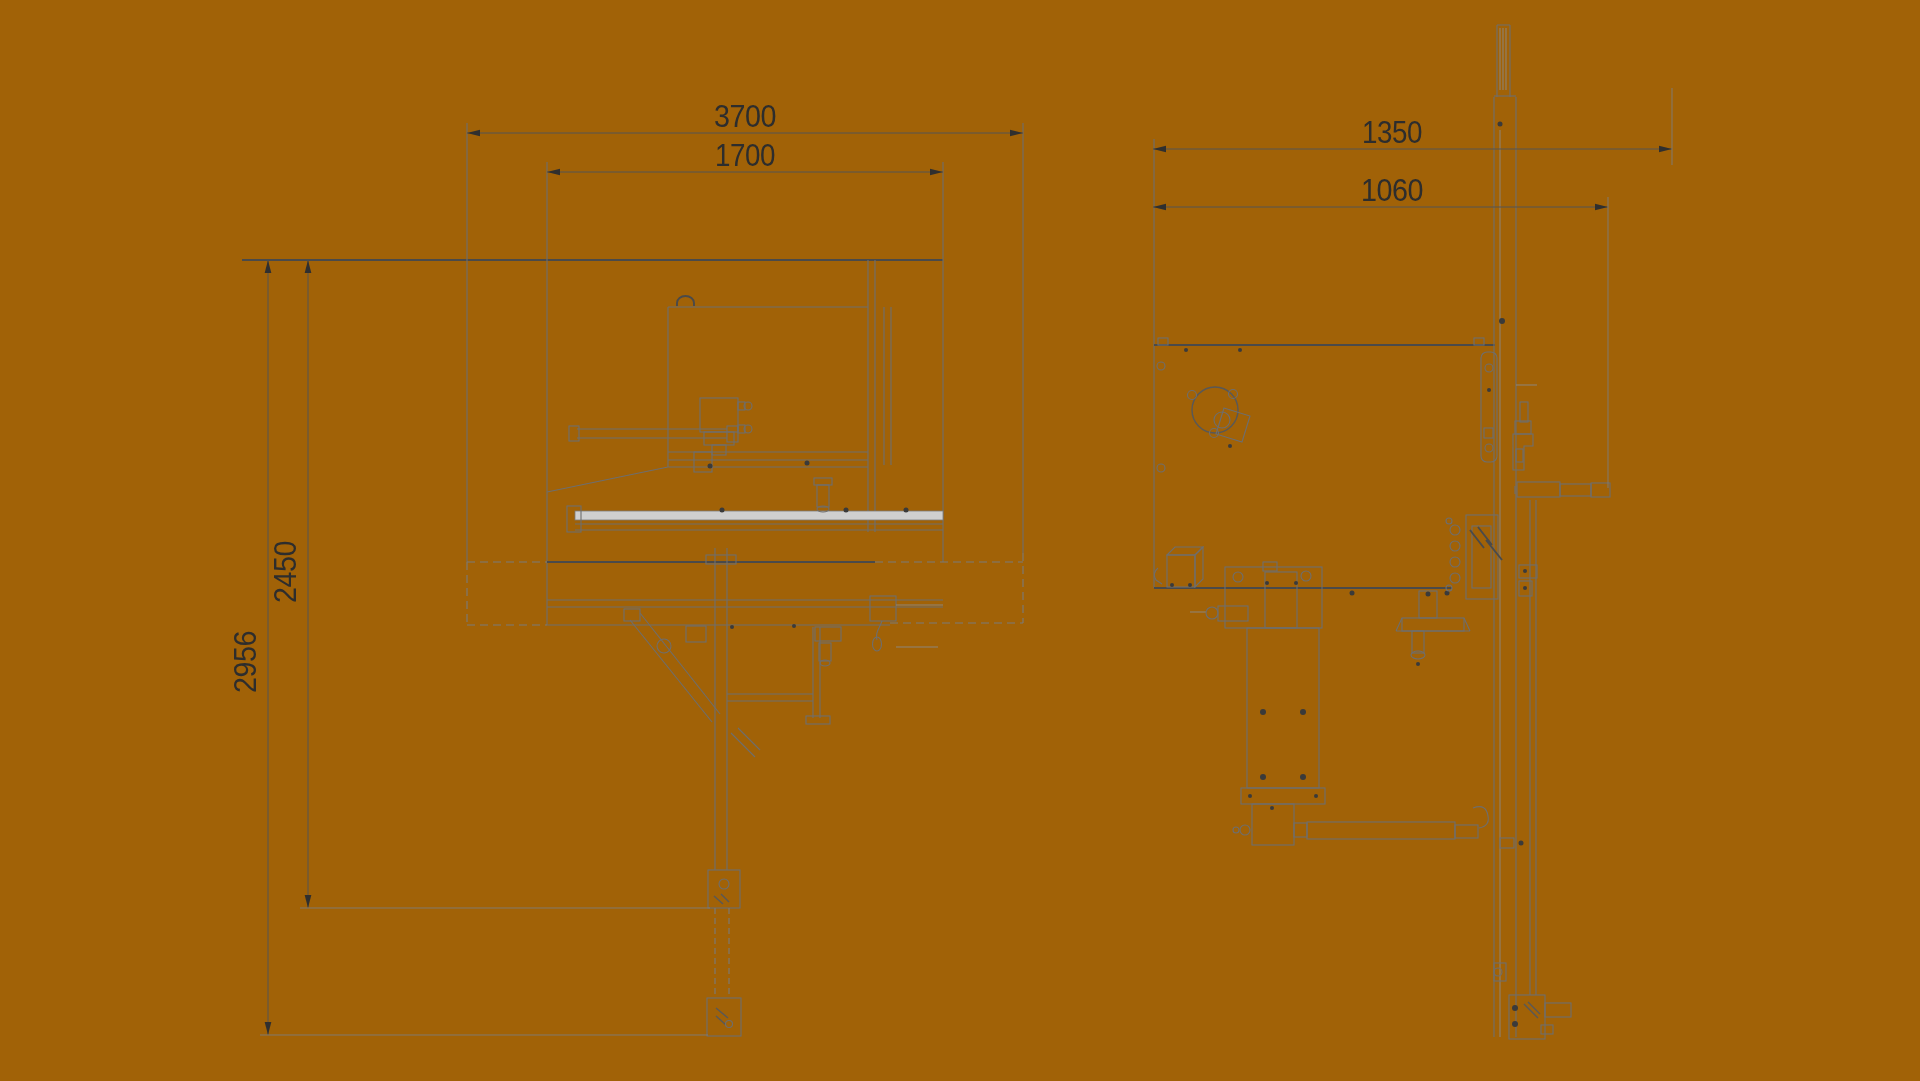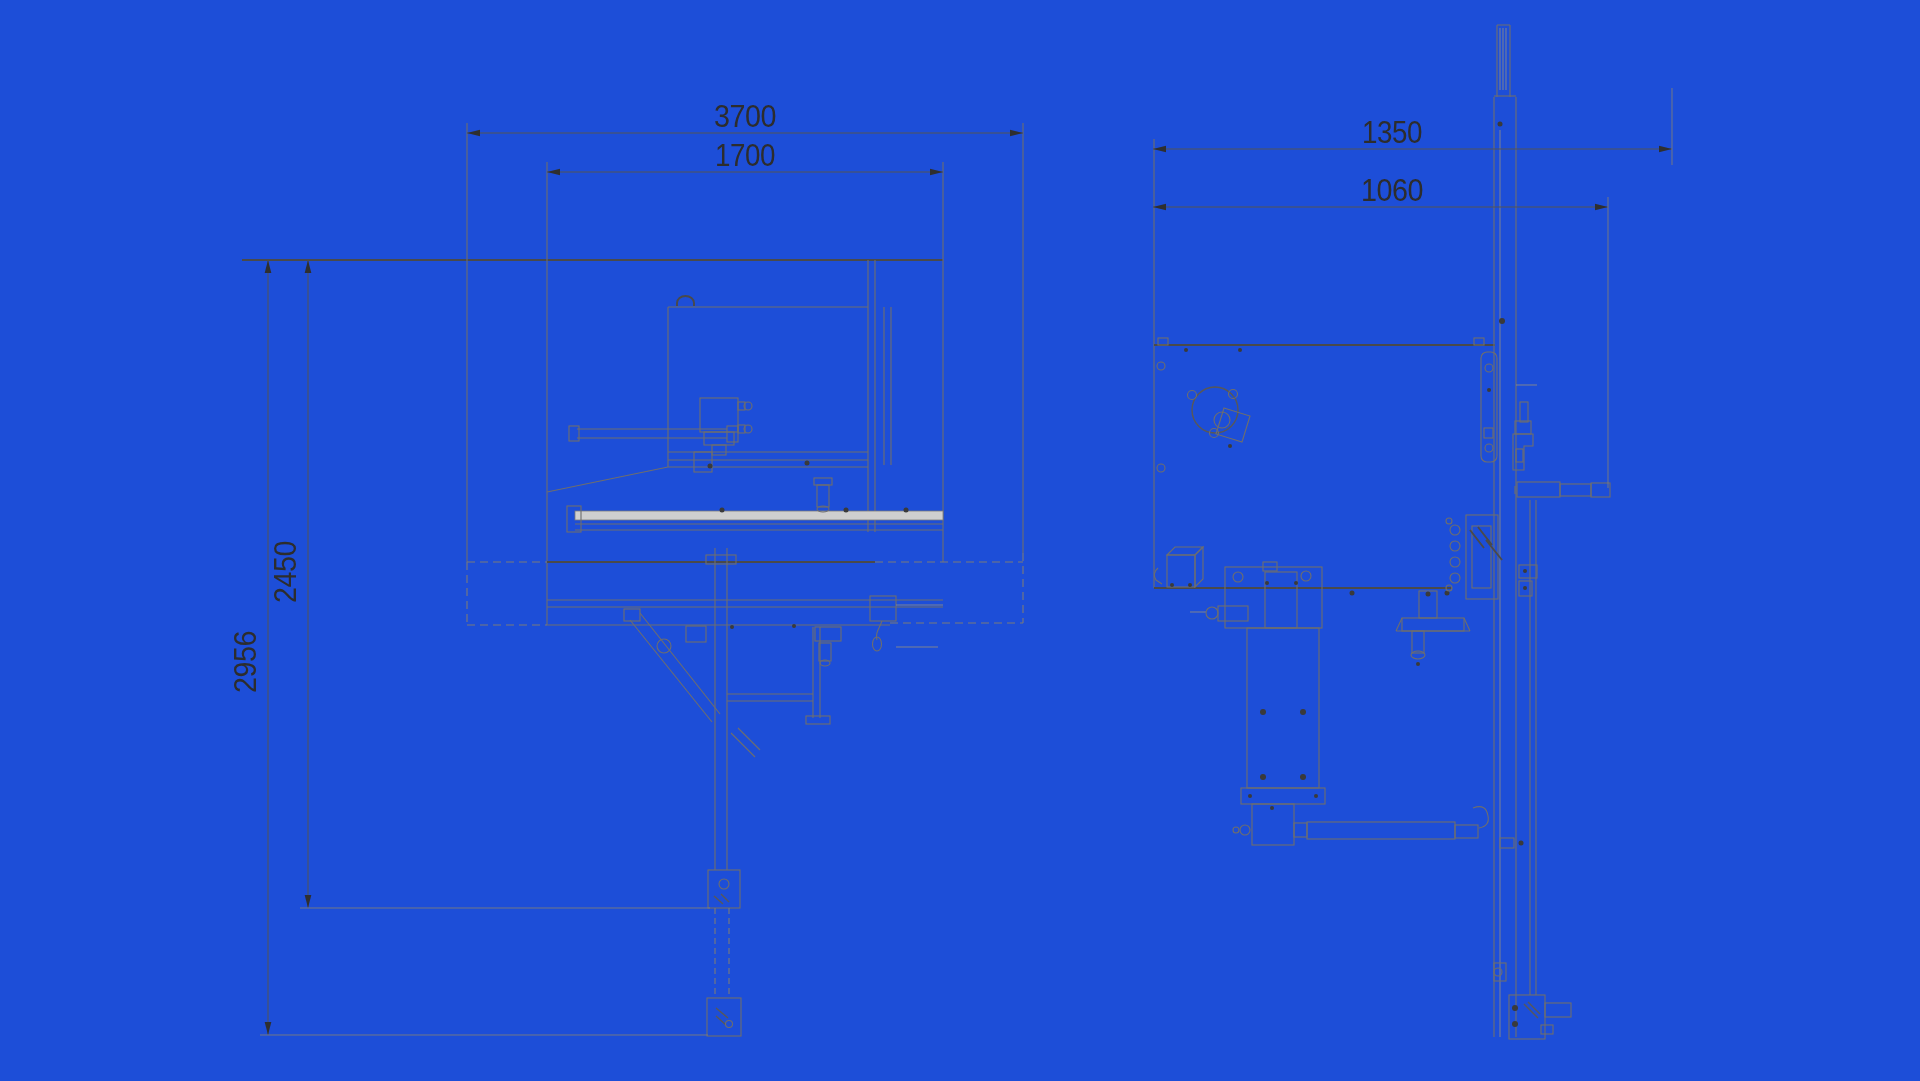--- a/index.html
+++ b/index.html
@@ -1,16 +1,16 @@
 <!DOCTYPE html>
 <html><head>
 <meta charset="utf-8">
 <style>
   html,body{margin:0;padding:0;background:#f6f6f6;}
-  .page{width:1920px;height:1081px;background:#1d4ed8;position:relative;overflow:hidden;}
+  .page{width:1920px;height:1081px;background:#a16207;position:relative;overflow:hidden;}
   svg{display:block;}
   
   .ln   {stroke:#6e6e6e;stroke-width:1.1;fill:none;}
   .dk   {stroke:#4a4a4a;stroke-width:1.9;fill:none;}
   .md   {stroke:#585858;stroke-width:1.4;fill:none;}
   .thin {stroke:#8b8b8b;stroke-width:0.9;fill:none;}
   .dash {stroke:#7a7a7a;stroke-width:1.1;fill:none;stroke-dasharray:8 5;}
   .dash2{stroke:#7a7a7a;stroke-width:1.1;fill:none;stroke-dasharray:6 4;}
   .dim  {stroke:#555555;stroke-width:1;fill:none;}
   .ext  {stroke:#7d7d7d;stroke-width:0.9;fill:none;}

